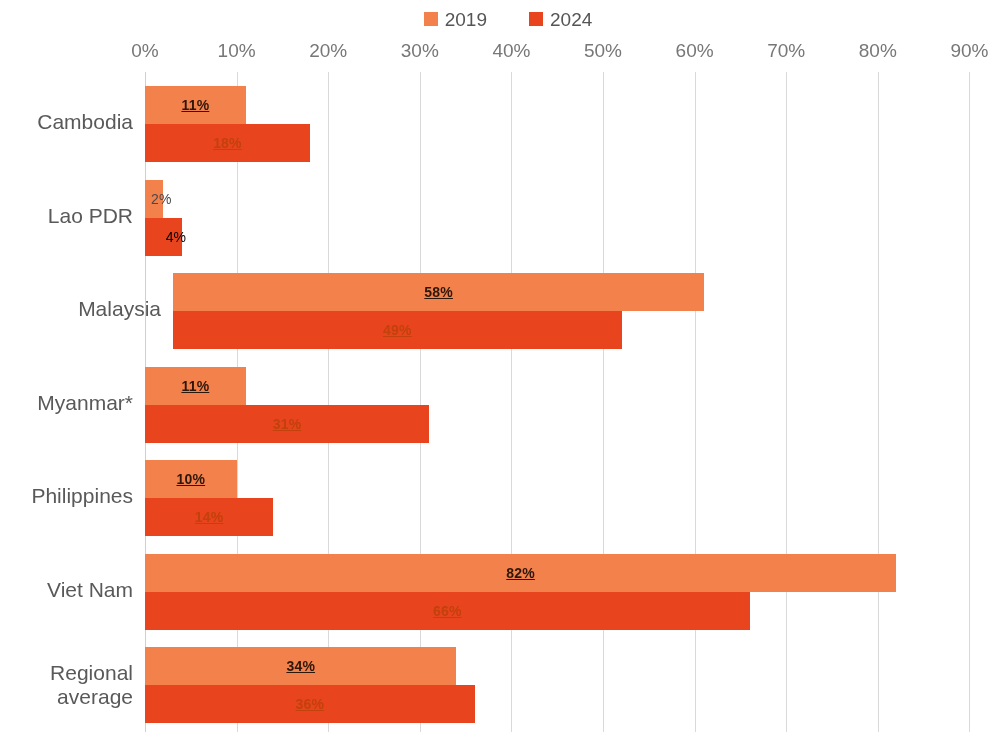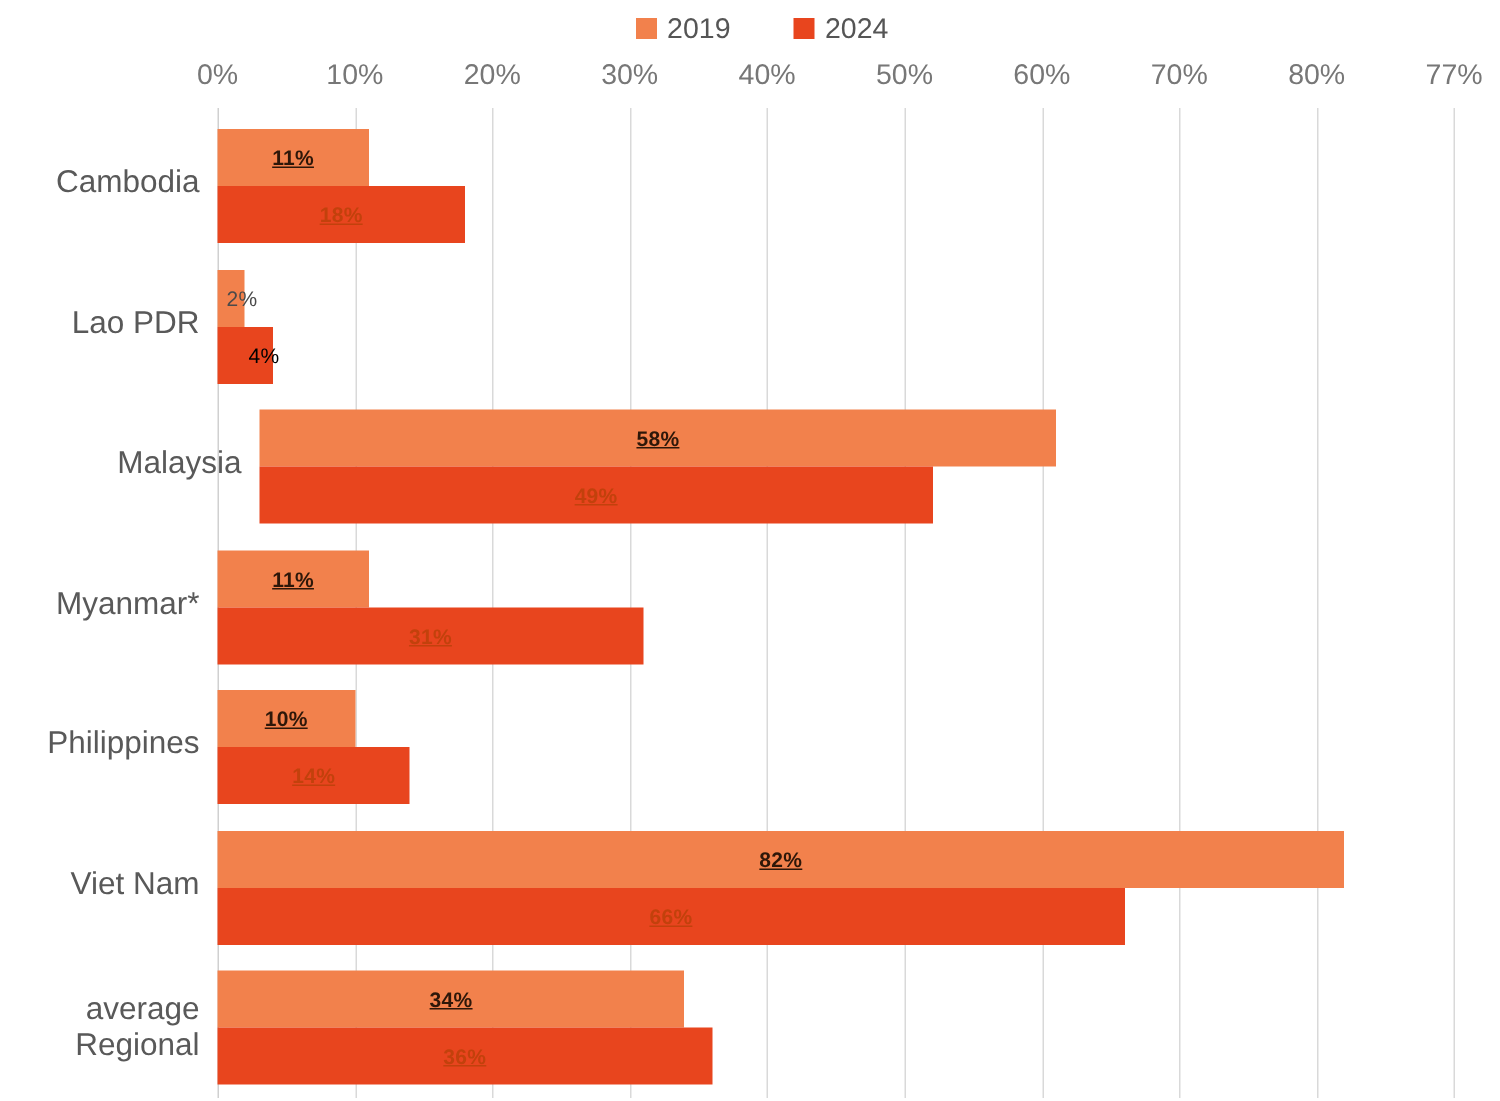--- a/index.html
+++ b/index.html
@@ -169,21 +169,21 @@
   <div class="x-axis">
       <span class="tick-label" style="left: 145px;">0%</span>
       <span class="tick-label" style="left: 236.6px;">10%</span>
       <span class="tick-label" style="left: 328.2px;">20%</span>
       <span class="tick-label" style="left: 419.8px;">30%</span>
       <span class="tick-label" style="left: 511.4px;">40%</span>
       <span class="tick-label" style="left: 603px;">50%</span>
       <span class="tick-label" style="left: 694.6px;">60%</span>
       <span class="tick-label" style="left: 786.2px;">70%</span>
       <span class="tick-label" style="left: 877.8px;">80%</span>
-      <span class="tick-label" style="left: 969.4px;">77%</span>
+      <span class="tick-label" style="left: 969.4px;">90%</span>
     </div>
 
   <div class="plot">
     <div class="gridlines">
         <div class="gridline axis-line" style="left: 145px;"></div>
         <div class="gridline" style="left: 236.6px;"></div>
         <div class="gridline" style="left: 328.2px;"></div>
         <div class="gridline" style="left: 419.8px;"></div>
         <div class="gridline" style="left: 511.4px;"></div>
         <div class="gridline" style="left: 603px;"></div>
@@ -254,22 +254,22 @@
             <div class="bar" style="width: 751.12px; background: rgb(242, 129, 76);"></div>
             <div class="bar-value inside-2019" style="left: 0px; width: 751.12px;">82%</div>
           </div>
           <div class="bar-row" style="top: 38px; width: 855px;">
             <div class="bar" style="width: 604.56px; background: rgb(232, 69, 30);"></div>
             <div class="bar-value inside-2024" style="left: 0px; width: 604.56px;">66%</div>
           </div>
         </div>
         <div class="group" style="top: 575px; height: 76px;">
           <div class="cat-label two-line" style="top: 14px;">
+            <div>Regional</div>
             <div>average</div>
-            <div>Regional</div>
           </div>
           <div class="bar-row" style="top: 0px; width: 855px;">
             <div class="bar" style="width: 311.44px; background: rgb(242, 129, 76);"></div>
             <div class="bar-value inside-2019" style="left: 0px; width: 311.44px;">34%</div>
           </div>
           <div class="bar-row" style="top: 38px; width: 855px;">
             <div class="bar" style="width: 329.76px; background: rgb(232, 69, 30);"></div>
             <div class="bar-value inside-2024" style="left: 0px; width: 329.76px;">36%</div>
           </div>
         </div>

